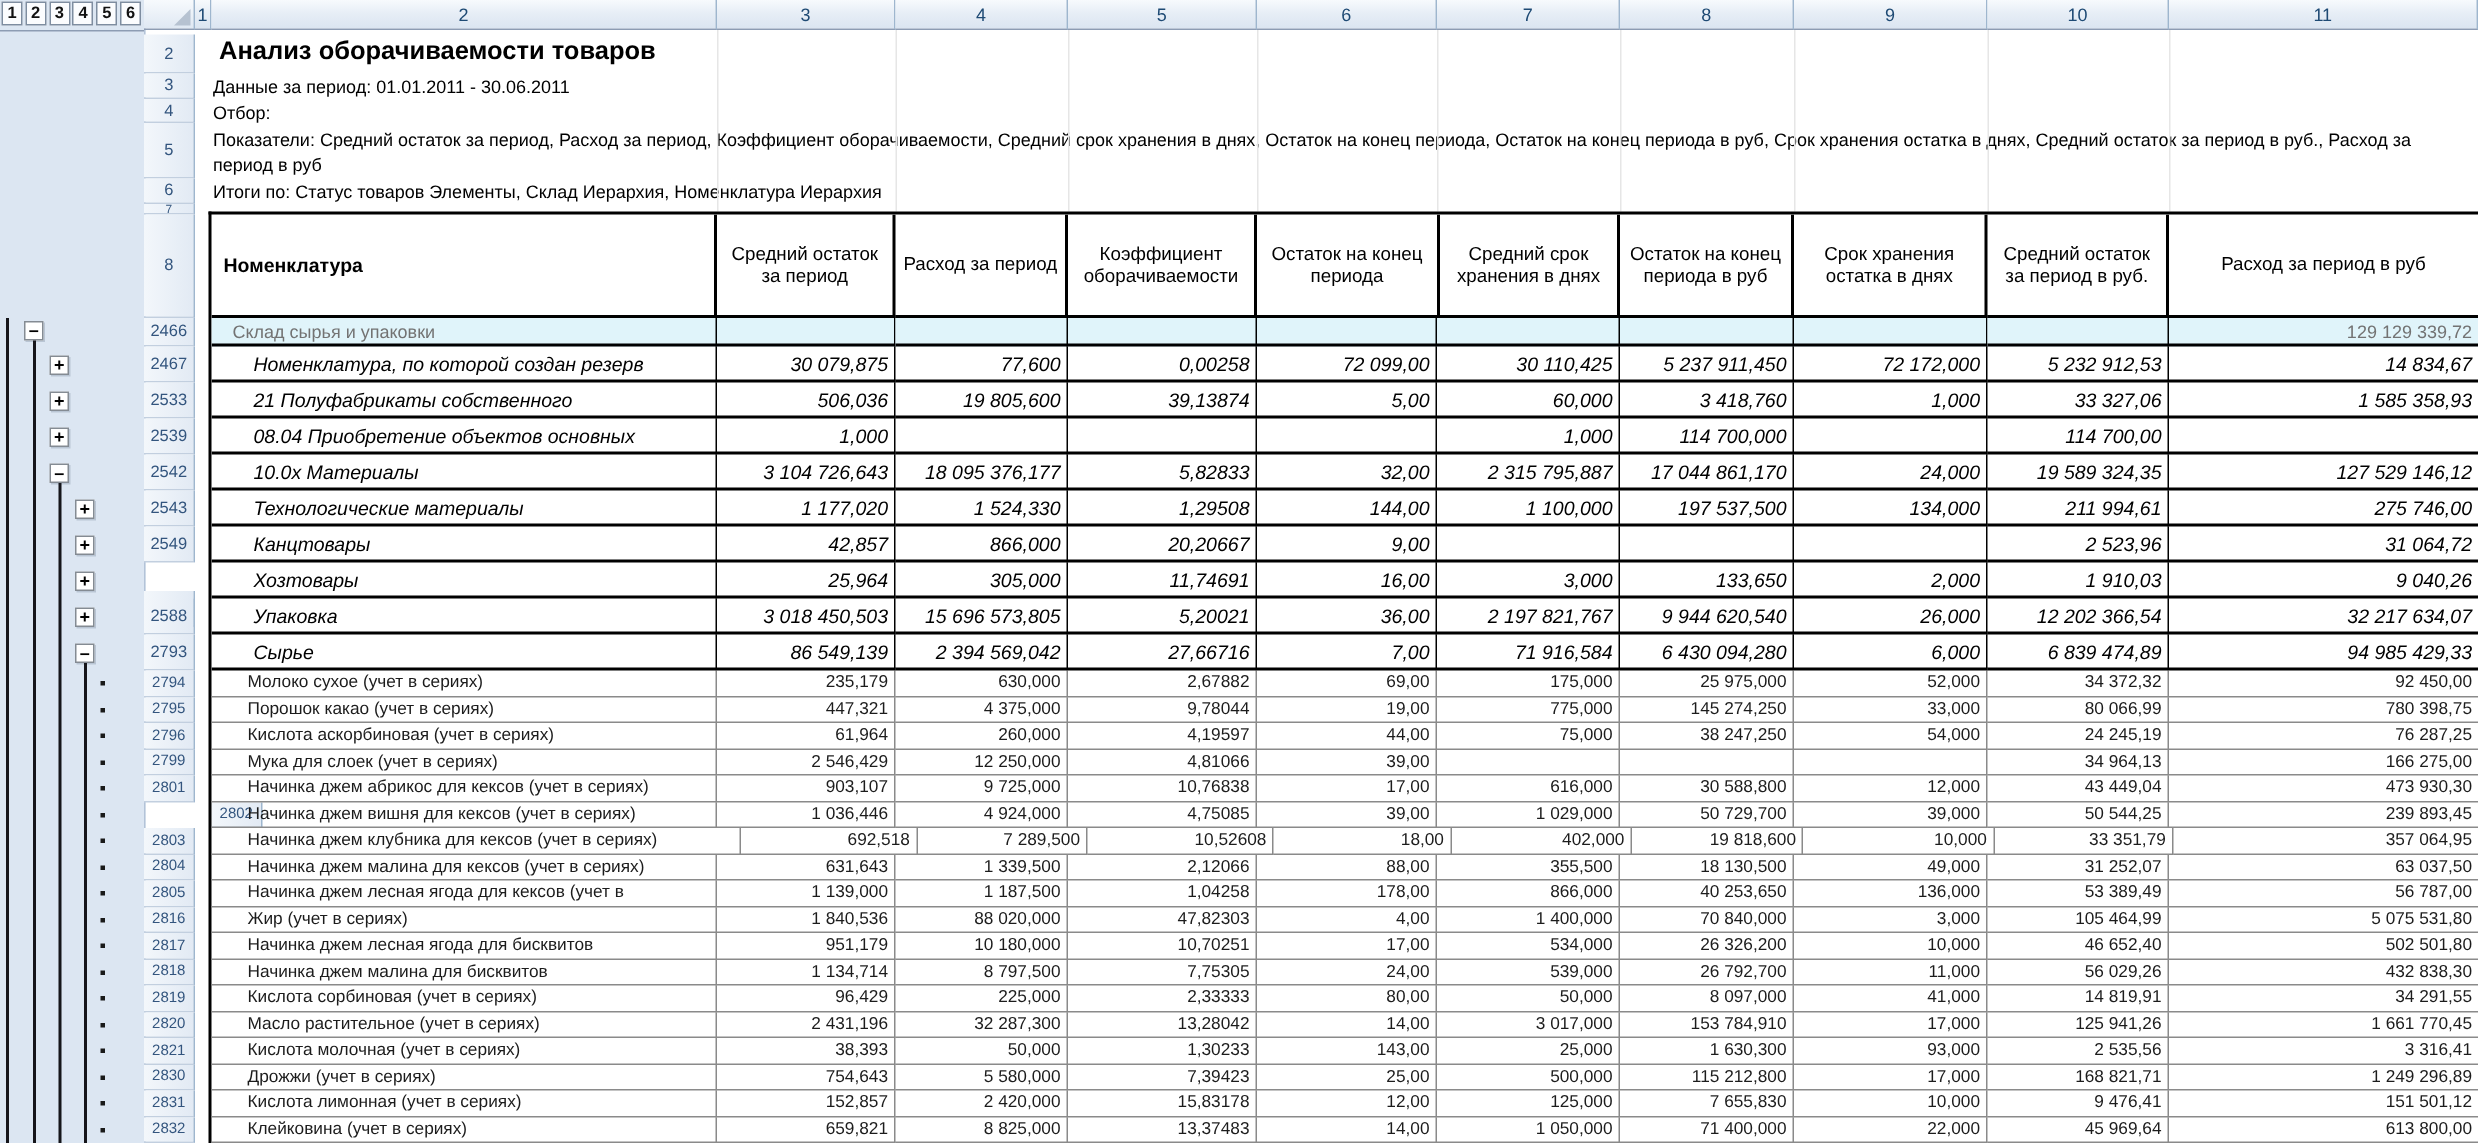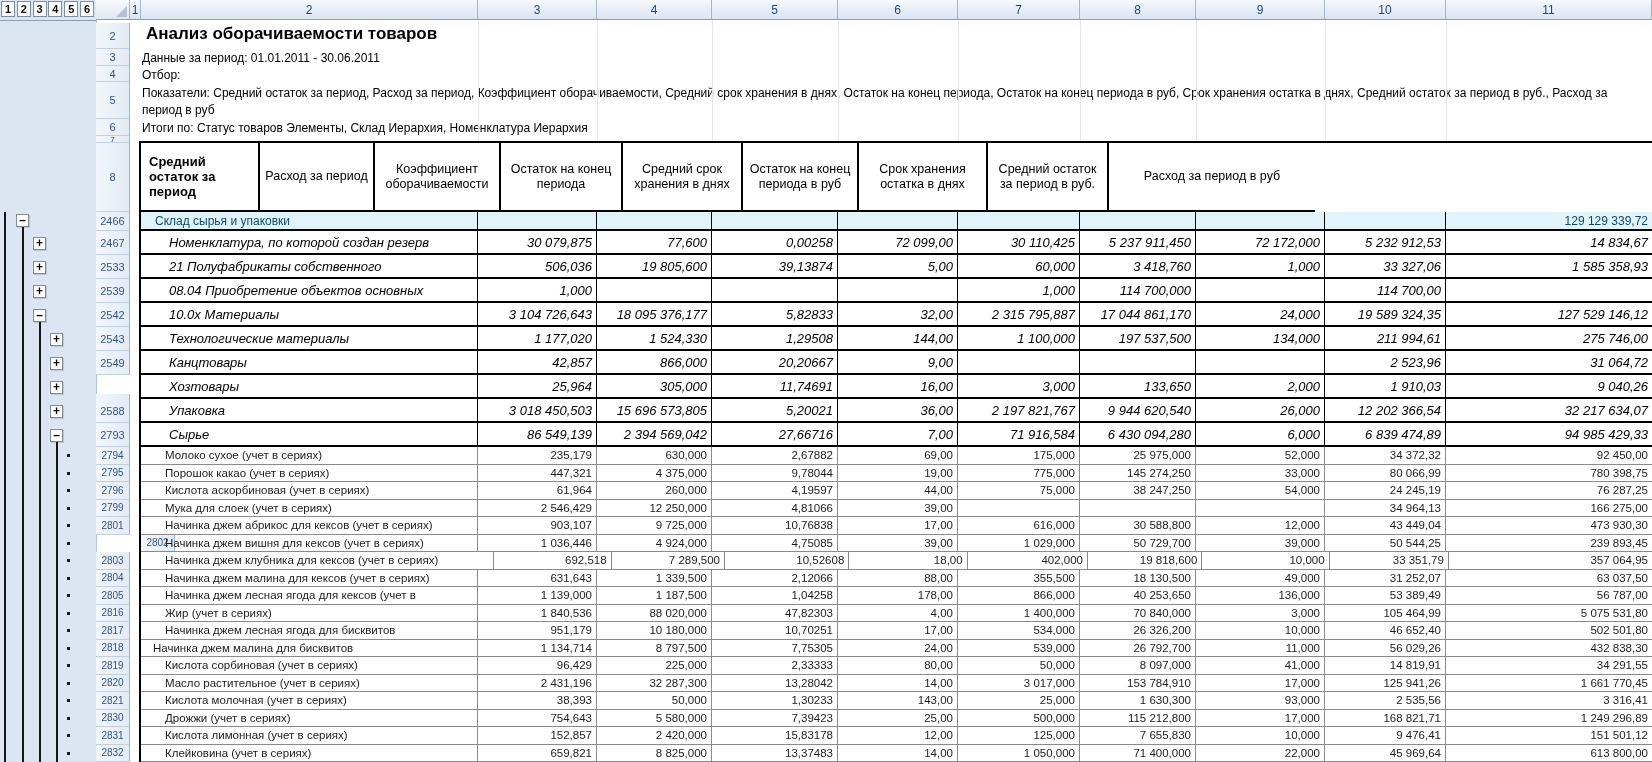--- a/index.html
+++ b/index.html
@@ -59,21 +59,21 @@
 
   
   #hdr-row .cell{
     border-right:2px solid #000;border-bottom:2px solid #000;
     font-size:12.5px;color:#000;justify-content:center;text-align:center;
     line-height:15px;white-space:normal;overflow-wrap:anywhere;align-items:center;padding:1px 3px;
   }
   #hdr-row .cell:first-child{justify-content:flex-start;text-align:left;font-weight:bold;font-size:13px;padding-left:8px;}
   #hdr-row .cell:last-child{border-right:none;}
 
-  .trow.root .cell{border-right:1px solid #000;border-bottom:2px solid #000;font-size:12px;color:#0c4a6e;background:#e0f4fa;}
+  .trow.root .cell{border-right:1px solid #000;border-bottom:2px solid #000;font-size:12px;color:#737373;background:#e0f4fa;}
   .trow.root .cell:last-child{border-right:none;}
   .trow.group .cell{border-right:1px solid #000;border-bottom:2px solid #000;font-size:13px;font-style:italic;color:#000;}
   .trow.group .cell:last-child{border-right:none;}
   .trow.detail .cell{border-right:1px solid #8a8a8a;border-bottom:1px solid #8a8a8a;font-size:11.5px;color:#1c1c1c;}
   .trow.detail .cell:last-child{border-right:none;}
 
   
   .ctrl-box{
     width:13px;height:13px;background:#fff;border:1px solid #848b93;box-sizing:border-box;
     color:#000;font-size:12px;font-weight:bold;line-height:10px;text-align:center;
@@ -166,20 +166,21 @@
       <div class="abs faint-v" style="left: 838px;"></div>
       <div class="abs faint-v" style="left: 958px;"></div>
       <div class="abs faint-v" style="left: 1080px;"></div>
       <div class="abs faint-v" style="left: 1196px;"></div>
       <div class="abs faint-v" style="left: 1325px;"></div>
       <div class="abs faint-v" style="left: 1446px;"></div>
     </div>
 
   <div class="abs" id="table-box">
     <div class="trow" id="hdr-row" style="top:0;height:69px;">
+        <div class="cell" style="width: 337px;">Номенклатура</div>
         <div class="cell" style="width: 119px;">Средний остаток за период</div>
         <div class="cell" style="width: 115px;">Расход за период</div>
         <div class="cell" style="width: 126px;">Коэффициент оборачиваемости</div>
         <div class="cell" style="width: 122px;">Остаток на конец периода</div>
         <div class="cell" style="width: 120px;">Средний срок хранения в днях</div>
         <div class="cell" style="width: 116px;">Остаток на конец периода в руб</div>
         <div class="cell" style="width: 129px;">Срок хранения остатка в днях</div>
         <div class="cell" style="width: 121px;">Средний остаток за период в руб.</div>
         <div class="cell" style="width: 206px;">Расход за период в руб</div>
       </div>
@@ -430,21 +431,21 @@
           <div class="cell num" style="width: 115px;">10 180,000</div>
           <div class="cell num" style="width: 126px;">10,70251</div>
           <div class="cell num" style="width: 120px;">17,00</div>
           <div class="cell num" style="width: 122px;">534,000</div>
           <div class="cell num" style="width: 116px;">26 326,200</div>
           <div class="cell num" style="width: 129px;">10,000</div>
           <div class="cell num" style="width: 121px;">46 652,40</div>
           <div class="cell num" style="width: 206px;">502 501,80</div>
         </div>
         <div class="trow detail" style="top: 496.5px; height: 17.5px;">
-          <div class="cell name" style="width: 337px; padding-left: 12px;">Начинка джем малина для бисквитов</div>
+          <div class="cell name" style="width: 337px; padding-left: 24px;">Начинка джем малина для бисквитов</div>
           <div class="cell num" style="width: 119px;">1 134,714</div>
           <div class="cell num" style="width: 115px;">8 797,500</div>
           <div class="cell num" style="width: 126px;">7,75305</div>
           <div class="cell num" style="width: 120px;">24,00</div>
           <div class="cell num" style="width: 122px;">539,000</div>
           <div class="cell num" style="width: 116px;">26 792,700</div>
           <div class="cell num" style="width: 129px;">11,000</div>
           <div class="cell num" style="width: 121px;">56 029,26</div>
           <div class="cell num" style="width: 206px;">432 838,30</div>
         </div>

